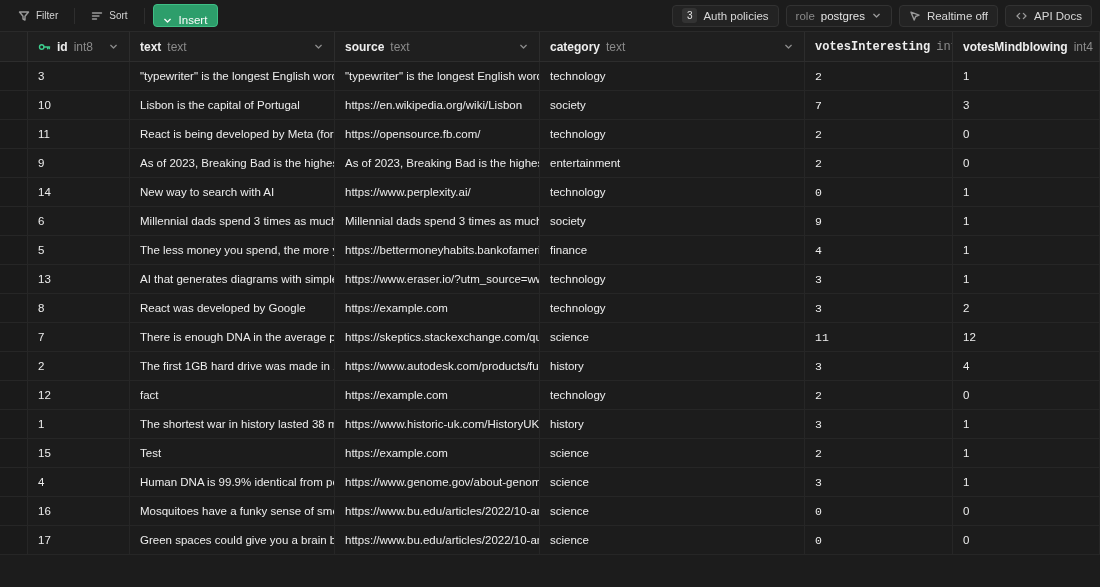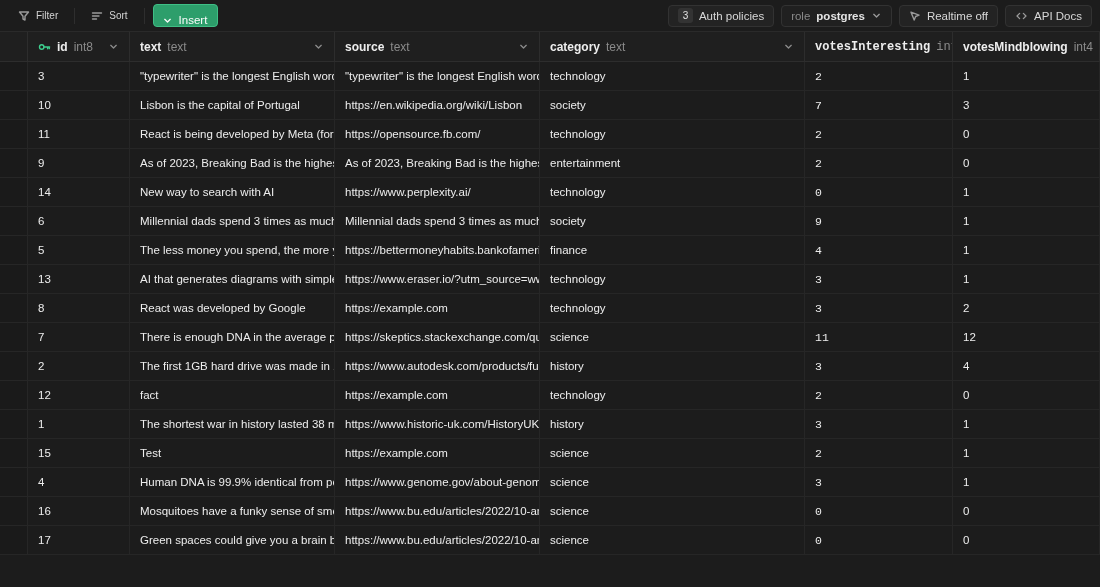--- a/index.html
+++ b/index.html
@@ -51,21 +51,21 @@
     font-size: 11.5px; color: #d8d8d8; cursor: pointer; white-space: nowrap;
   }
   .pill.muted-bg { background: #202020; }
   .badge-count {
     display: inline-flex; align-items: center; justify-content: center;
     min-width: 15px; height: 15px; padding: 0 4px;
     background: #333333; border-radius: 3px;
     font-size: 10px; color: #e2e2e2;
   }
   .role-label { color: #8a8a8a; }
-  .role-value { color: #e4e4e4; font-weight: 700; }
+  .role-value { color: #e4e4e4; font-weight: 400; }
 
   svg { display: block; }
   .ic { stroke: currentColor; fill: none; stroke-width: 1.4;
         stroke-linecap: round; stroke-linejoin: round; }
   .ic-dim { color: #9a9a9a; }
 
   
   .grid { width: 1100px; }
 
   .grid-header {

